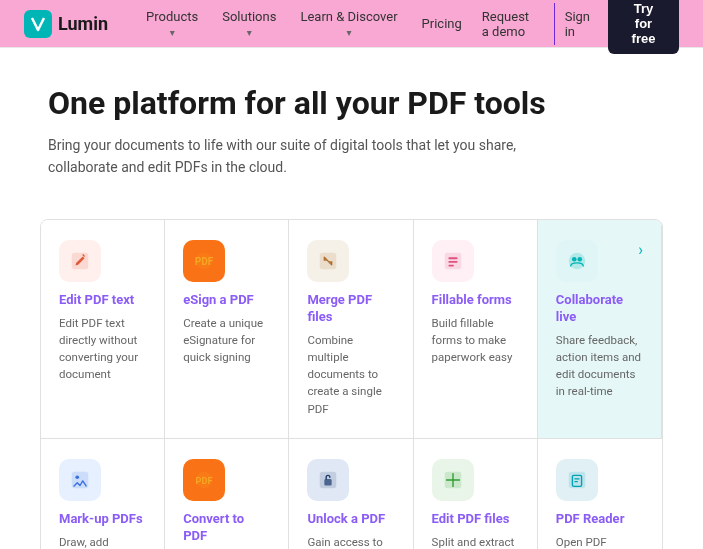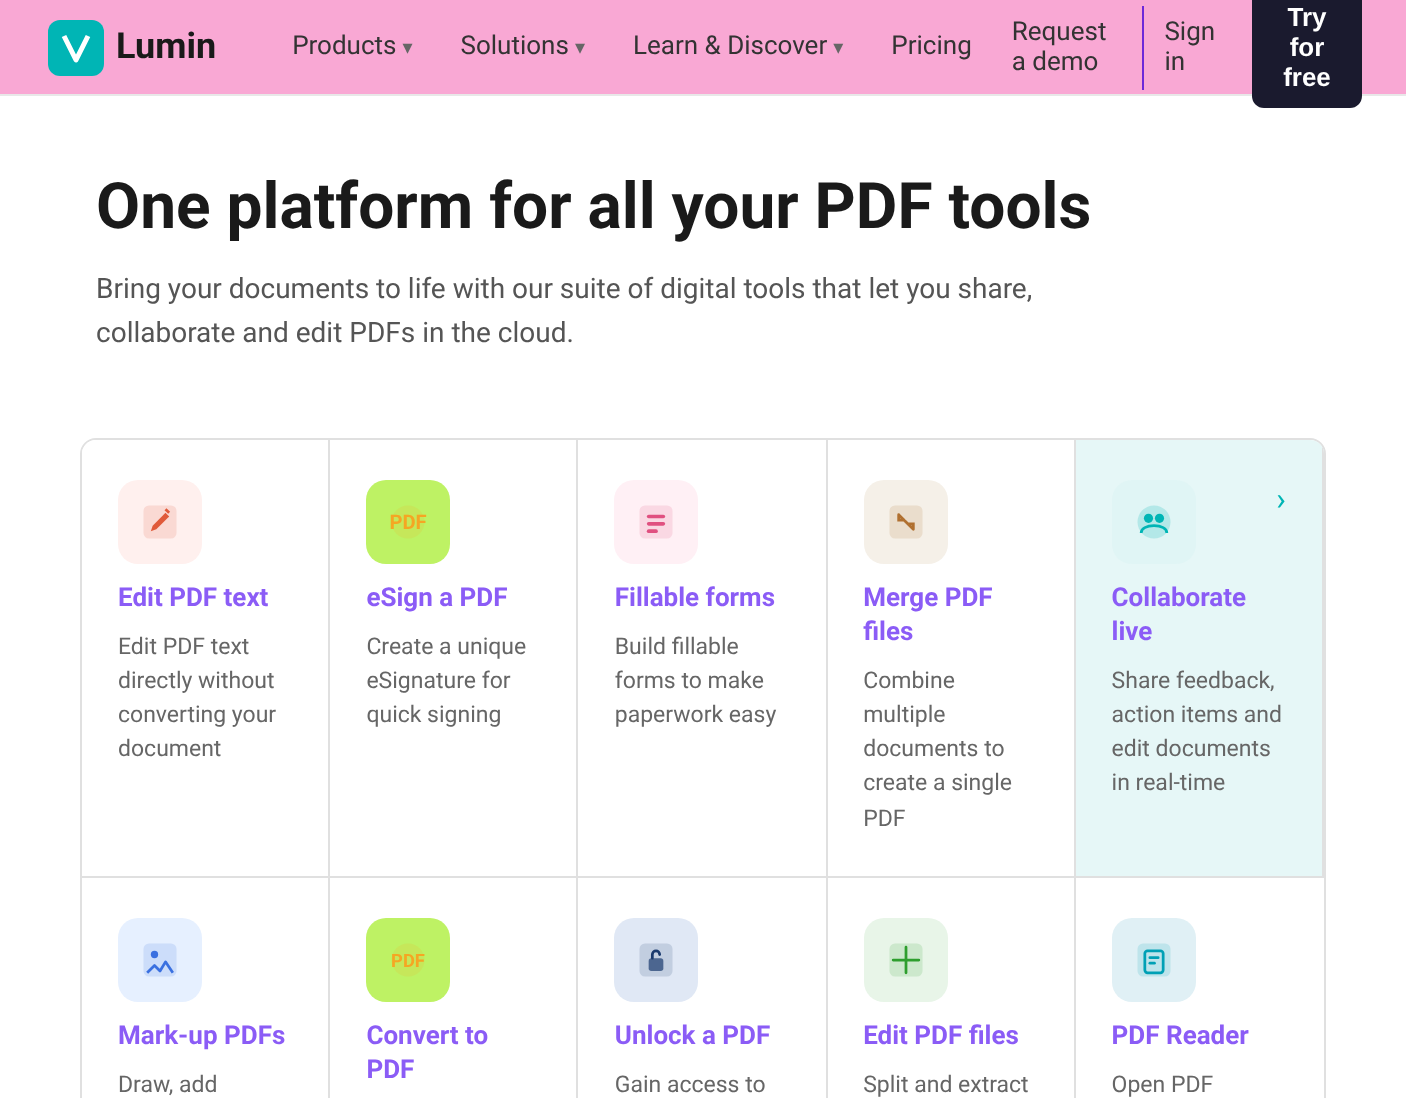--- a/index.html
+++ b/index.html
@@ -11,20 +11,21 @@
       padding: 0 24px; border-bottom: 1px solid #e8e8e8;
       position: sticky; top: 0; background: #f9a8d4; z-index: 100;
     }
     .nav-logo { display: flex; align-items: center; gap: 6px; font-weight: 700; font-size: 18px; color: #1a1a1a; margin-right: 28px; }
     .nav-logo-icon { width: 28px; height: 28px; }
     .nav-links { display: flex; gap: 4px; align-items: center; flex: 1; }
     .nav-link {
       display: flex; align-items: center; gap: 3px; padding: 6px 10px;
       font-size: 13px; color: #333; cursor: pointer; border-radius: 4px;
       white-space: nowrap;
+      flex-direction: column;
     }
     .nav-link .chevron { font-size: 10px; color: #666; }
     .nav-right { display: flex; align-items: center; gap: 8px; }
     .nav-demo { font-size: 13px; color: #333; cursor: pointer; padding: 6px 10px; }
     .nav-signin { font-size: 13px; color: #333; cursor: pointer; padding: 6px 10px; border-left: 1px solid #6d28d9; }
     .nav-try-btn {
       background: #1a1a2e; color: #fff; border: none; border-radius: 6px;
       padding: 8px 16px; font-size: 13px; font-weight: 600; cursor: pointer;
     }
 
@@ -45,21 +46,21 @@
     .tool-card:nth-child(n+16) { border-bottom: none; }
     .tool-card.highlighted {
       background: #e6f7f7; border-right: 1px solid #e0e0e0;
     }
 
     .tool-icon { width: 42px; height: 42px; border-radius: 10px; display: flex; align-items: center; justify-content: center; margin-bottom: 10px; font-size: 20px; }
     .tool-name { font-size: 13px; font-weight: 700; color: #8b5cf6; margin-bottom: 6px; line-height: 1.3; }
     .tool-desc { font-size: 11.5px; color: #666; line-height: 1.5; }
 
     .icon-red { background: #fff0ee; }
-    .icon-yellow { background: #bef264; }
+    .icon-yellow { background: #f97316; }
     .icon-pink { background: #fff0f5; }
     .icon-brown { background: #f5f0e8; }
     .icon-teal { background: #e0f5f5; }
     .icon-blue { background: #e6f0ff; }
     .icon-darkblue { background: #e0e8f5; }
     .icon-green { background: #e8f5e8; }
     .icon-cyan { background: #e0f0f5; }
 
     
     .highlighted-header { display: flex; justify-content: space-between; align-items: flex-start; }
@@ -125,40 +126,40 @@
         <div class="tool-icon icon-yellow">
           <svg viewBox="0 0 24 24" fill="none" class="svg-icon">
             <rect x="3" y="3" width="18" height="18" rx="9" fill="#f5a623" opacity="0.15"></rect>
             <text x="12" y="16" text-anchor="middle" font-size="11" font-weight="700" fill="#f5a623">PDF</text>
           </svg>
         </div>
         <div class="tool-name">eSign a PDF</div>
         <div class="tool-desc">Create a unique eSignature for quick signing</div>
       </div>
       <div class="tool-card">
+        <div class="tool-icon icon-brown">
+          <svg viewBox="0 0 24 24" fill="none" class="svg-icon">
+            <rect x="3" y="3" width="18" height="18" rx="3" fill="#b07030" opacity="0.15"></rect>
+            <path d="M8 8v3h3M16 16v-3h-3M8 8l8 8" stroke="#b07030" stroke-width="1.5" stroke-linecap="round"></path>
+          </svg>
+        </div>
+        <div class="tool-name">Merge PDF files</div>
+        <div class="tool-desc">Combine multiple documents to create a single PDF</div>
+      </div>
+      <div class="tool-card">
         <div class="tool-icon icon-pink">
           <svg viewBox="0 0 24 24" fill="none" class="svg-icon">
             <rect x="3" y="3" width="18" height="18" rx="3" fill="#e05080" opacity="0.15"></rect>
             <rect x="7" y="8" width="10" height="2" rx="1" fill="#e05080"></rect>
             <rect x="7" y="12" width="10" height="2" rx="1" fill="#e05080"></rect>
             <rect x="7" y="16" width="6" height="2" rx="1" fill="#e05080"></rect>
           </svg>
         </div>
         <div class="tool-name">Fillable forms</div>
         <div class="tool-desc">Build fillable forms to make paperwork easy</div>
-      </div>
-      <div class="tool-card">
-        <div class="tool-icon icon-brown">
-          <svg viewBox="0 0 24 24" fill="none" class="svg-icon">
-            <rect x="3" y="3" width="18" height="18" rx="3" fill="#b07030" opacity="0.15"></rect>
-            <path d="M8 8v3h3M16 16v-3h-3M8 8l8 8" stroke="#b07030" stroke-width="1.5" stroke-linecap="round"></path>
-          </svg>
-        </div>
-        <div class="tool-name">Merge PDF files</div>
-        <div class="tool-desc">Combine multiple documents to create a single PDF</div>
       </div>
       <div class="tool-card highlighted">
         <div class="highlighted-header">
           <div class="tool-icon icon-teal">
             <svg viewBox="0 0 24 24" fill="none" class="svg-icon">
               <circle cx="12" cy="12" r="9" fill="#00b5b5" opacity="0.2"></circle>
               <circle cx="9" cy="10" r="2.5" fill="#00b5b5"></circle>
               <circle cx="15" cy="10" r="2.5" fill="#00b5b5"></circle>
               <path d="M5 18c0-2.5 3-4 7-4s7 1.5 7 4" stroke="#00b5b5" stroke-width="1.5" fill="none"></path>
             </svg>

